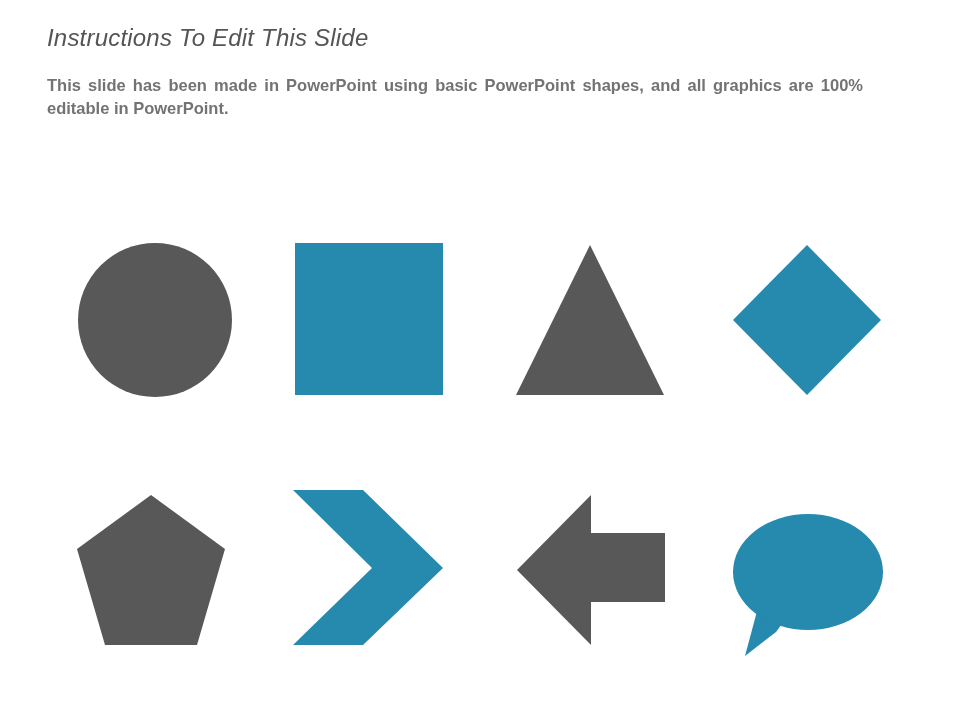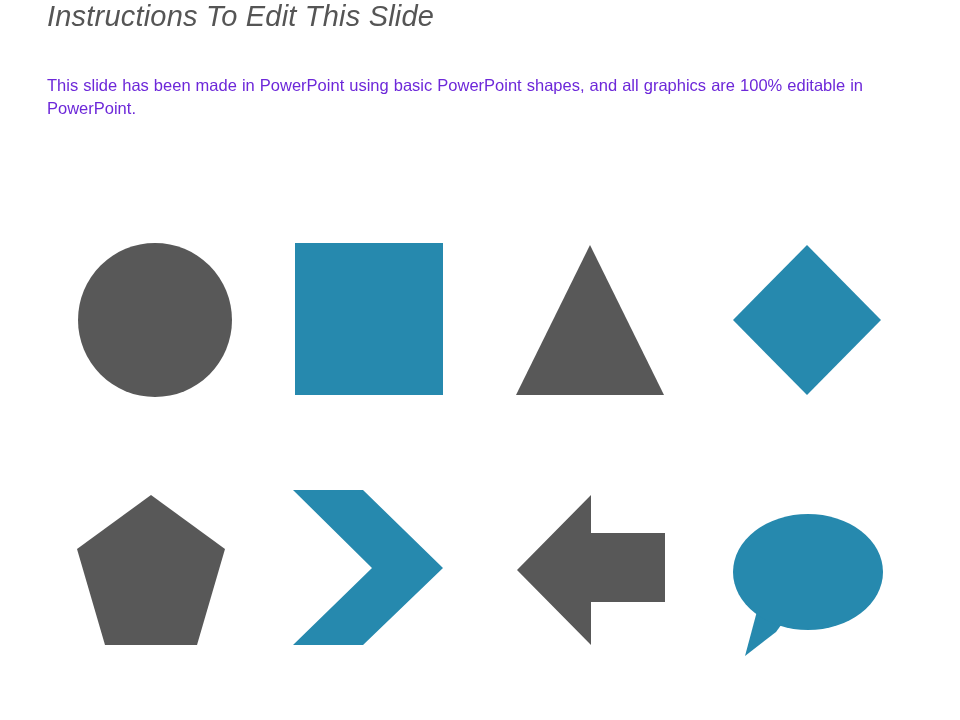--- a/index.html
+++ b/index.html
@@ -19,24 +19,24 @@
     position: relative;
     width: 960px;
     height: 720px;
     background: #ffffff;
   }
 
   
   #slide-title {
     position: absolute;
     left: 47px;
-    top: 0;
+    top: 24px;
     width: 860px;
     font-family: "Liberation Sans", sans-serif;
-    font-size: 29px;
+    font-size: 24px;
     font-style: italic;
     font-weight: 400;
     color: #555555;
     letter-spacing: 0.2px;
     white-space: nowrap;
   }
 
   #slide-body {
     position: absolute;
     left: 47px;
@@ -79,21 +79,21 @@
     cursor: default;
   }
 </style>
 </head>
 <body>
 
 <div id="slide" style="background: rgb(255, 255, 255);">
 
   <div id="slide-title" style="color: rgb(85, 85, 85);">Instructions To Edit This Slide</div>
 
-  <div id="slide-body" style="color: #6d28d9;">
+  <div id="slide-body" style="color: #737373; font-weight: bold;">
     <p class="para">This slide has been made in PowerPoint using basic PowerPoint shapes, and all graphics are 100% editable in PowerPoint.</p>
   </div>
 
   <div id="shapes">
     <svg viewBox="0 0 960 720" xmlns="http://www.w3.org/2000/svg">
 
       <circle class="shape" cx="155" cy="320" r="77" fill="#585858"></circle>
 
       <rect class="shape" x="295" y="243" width="148" height="152" fill="#2689AE"></rect>
 

